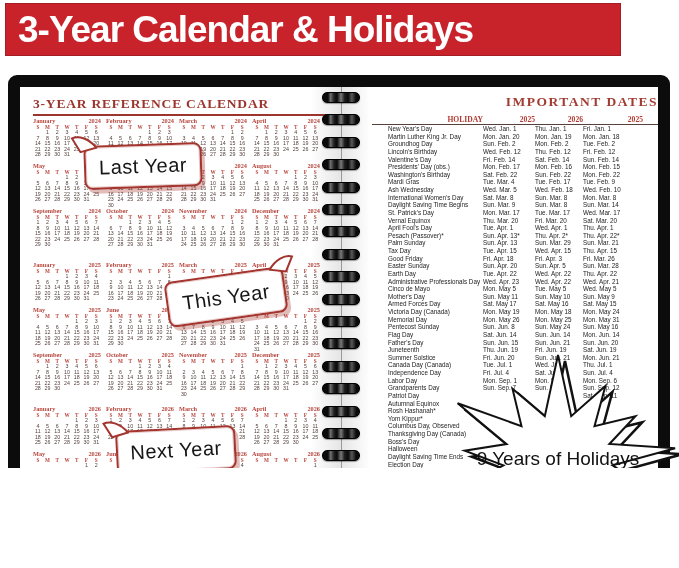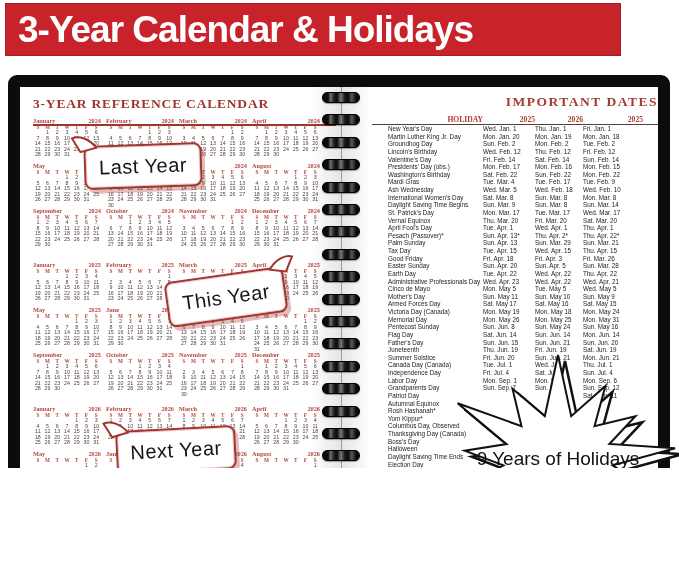--- a/index.html
+++ b/index.html
@@ -18,21 +18,21 @@
   .gutterR{position:absolute;left:321px;top:0;width:30px;height:100%;
            background:linear-gradient(90deg,rgba(0,0,0,0.10) 0%,rgba(0,0,0,0) 100%);}
   .spine-line{position:absolute;left:321px;top:0;width:1px;height:467px;background:#9a9a9a;}
   .coil{position:absolute;width:38px;height:11px;border-radius:5px;border:1px solid #000;box-sizing:border-box;
         background:linear-gradient(90deg,#0a0a0a 0%,#0a0a0a 14%,#6f6f6f 21%,#1d1d1d 31%,#0a0a0a 39%,
                    #7a7a7a 50%,#1d1d1d 60%,#0a0a0a 70%,#585858 80%,#0a0a0a 92%);
         box-shadow:0 1px 1px rgba(0,0,0,0.35);}
   
   .ref-title{position:absolute;left:13px;top:9px;width:303px;color:#9c352e;
              font-family:"Liberation Serif",serif;font-weight:700;font-size:13.5px;letter-spacing:0.8px;
-             border-bottom:2px solid #9c352e;padding-bottom:12px;white-space:nowrap;}
+             border-bottom:2px solid #9c352e;padding-bottom:2px;white-space:nowrap;}
   .mini-month{position:absolute;width:68px;}
   .mm-head{display:flex;justify-content:space-between;color:#b6453c;
            font-family:"Liberation Serif",serif;font-size:6.3px;font-weight:700;line-height:7px;}
   .mm-wd{display:grid;grid-template-columns:repeat(7,1fr);color:#b6453c;
          font-family:"Liberation Serif",serif;font-size:5.2px;font-weight:700;line-height:6px;text-align:center;}
   .mm-grid{display:grid;grid-template-columns:repeat(7,1fr);color:#54413c;
            font-size:5.3px;line-height:5.6px;text-align:center;font-family:"Liberation Sans",sans-serif;}
   
   .imp-title{position:absolute;left:352px;top:7px;width:286px;text-align:right;color:#a23b32;
              font-family:"Liberation Serif",serif;font-weight:700;font-size:13.5px;letter-spacing:1.5px;

